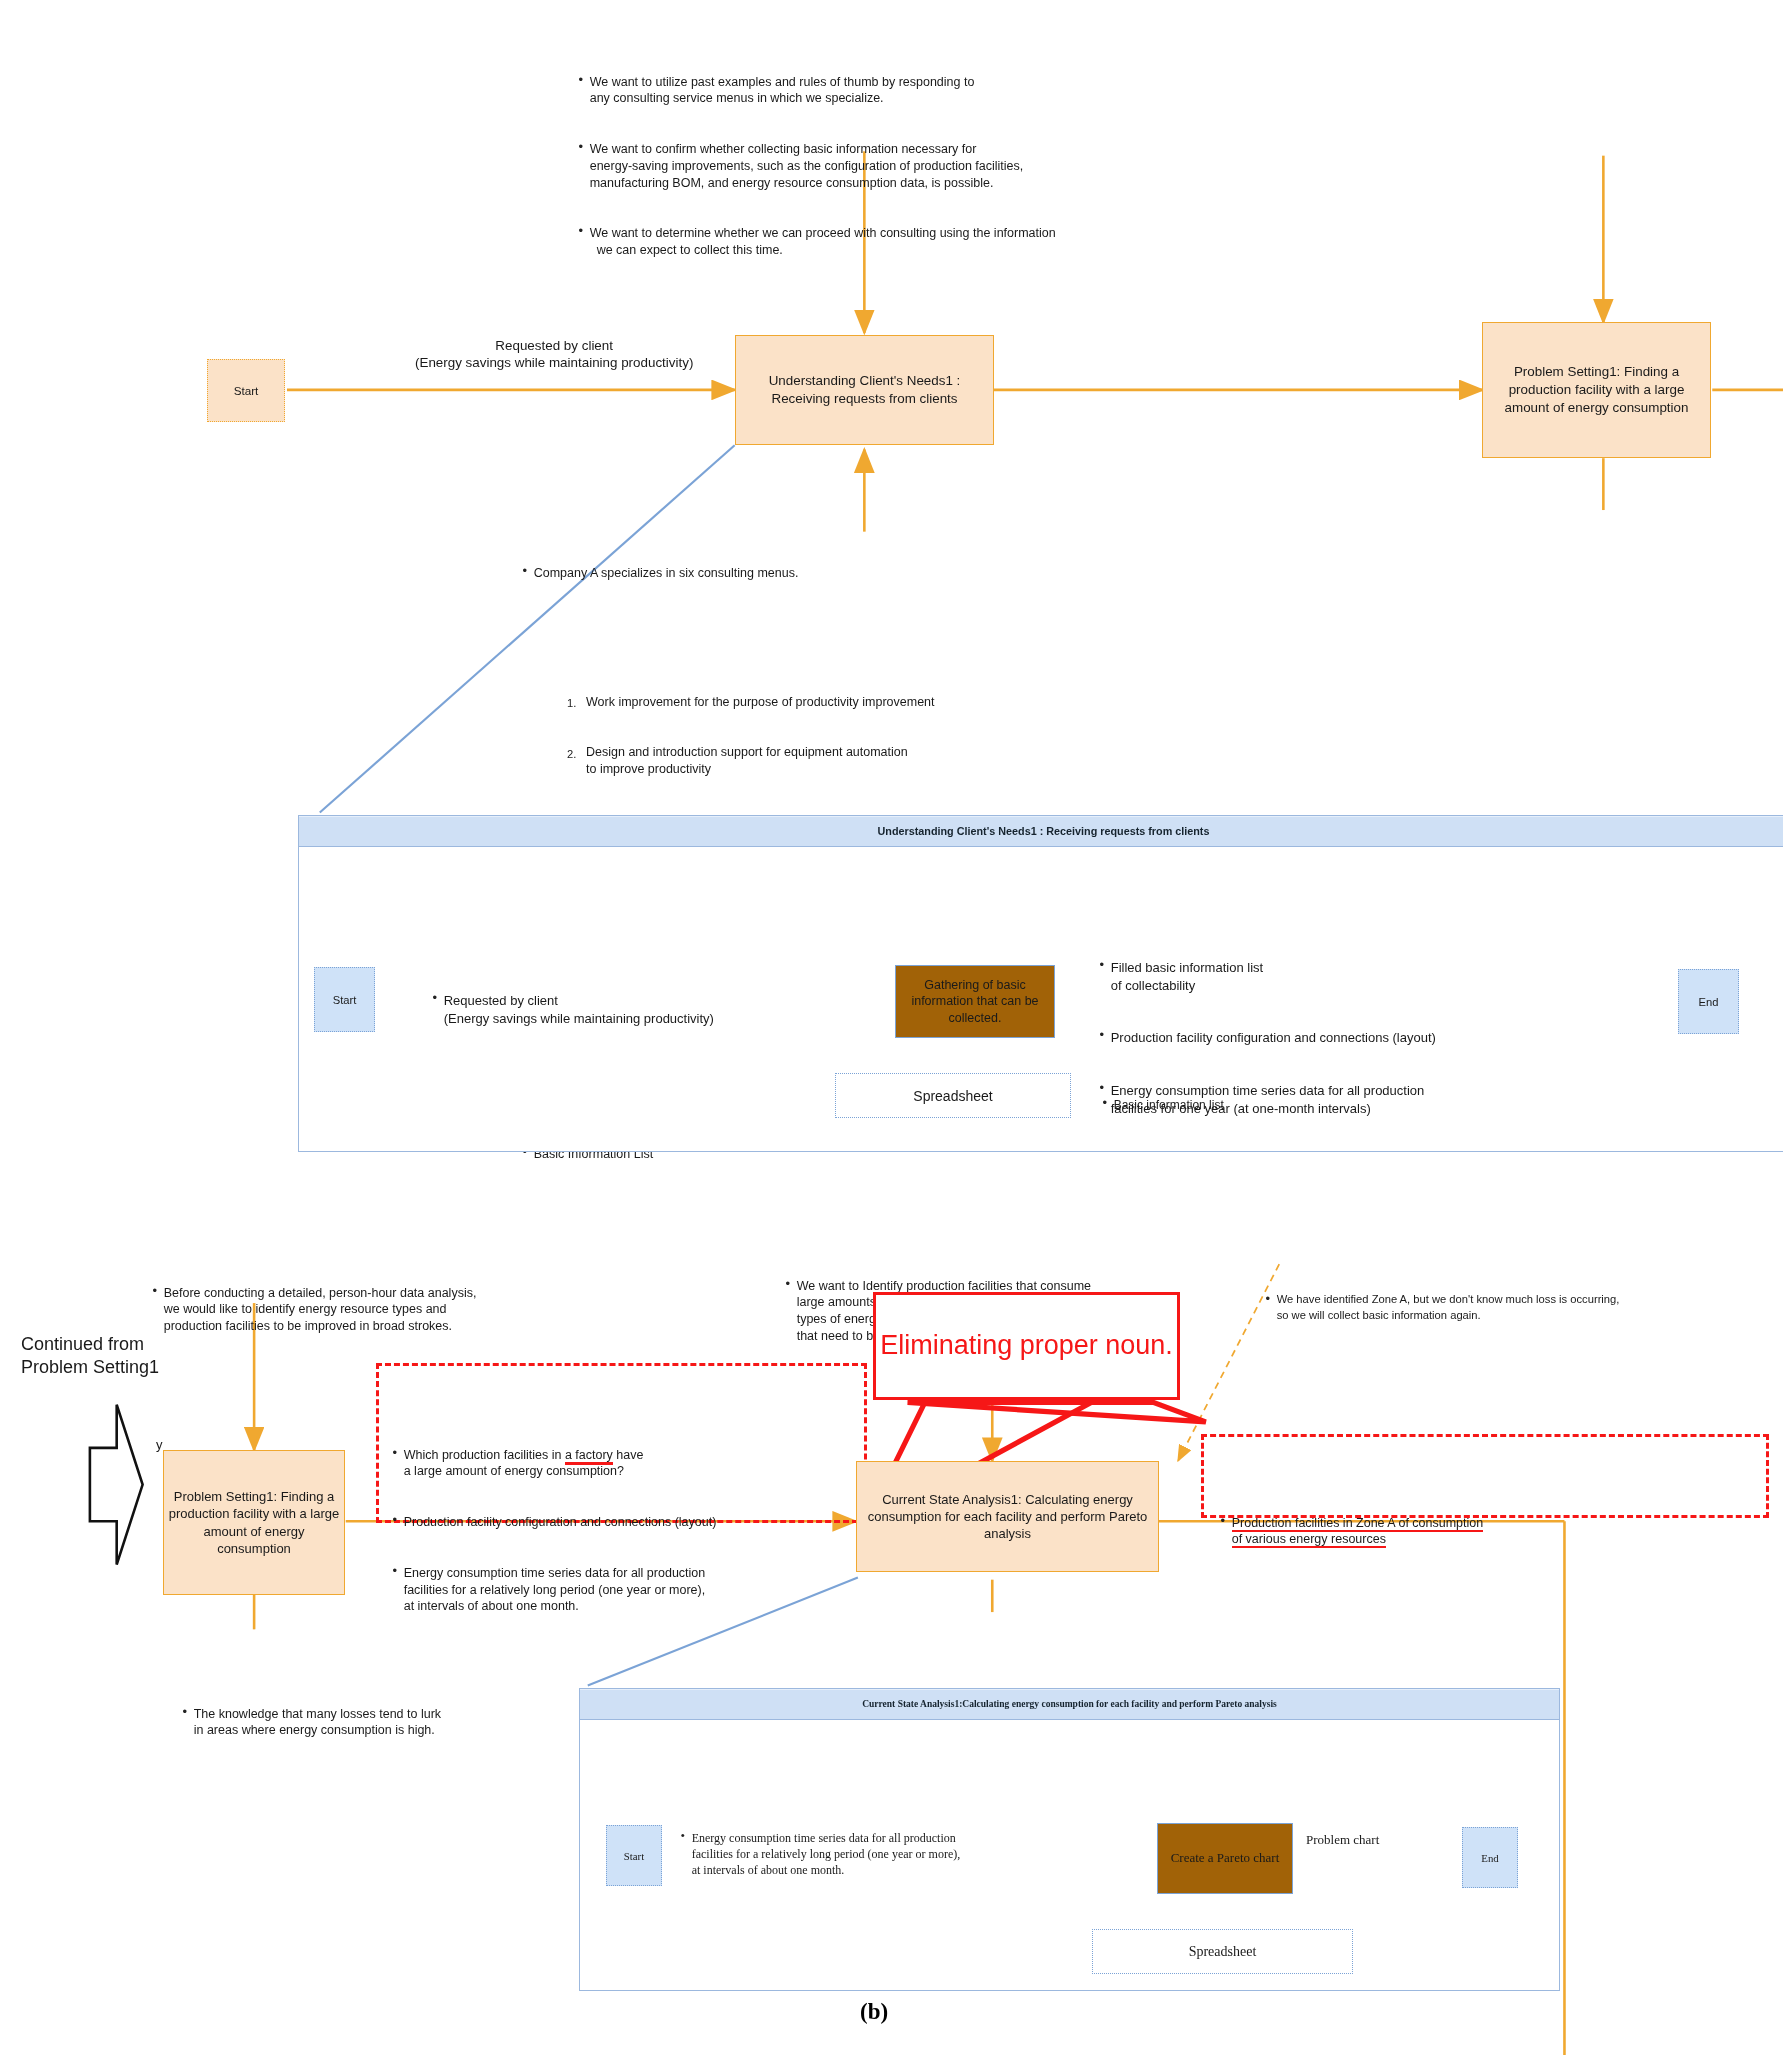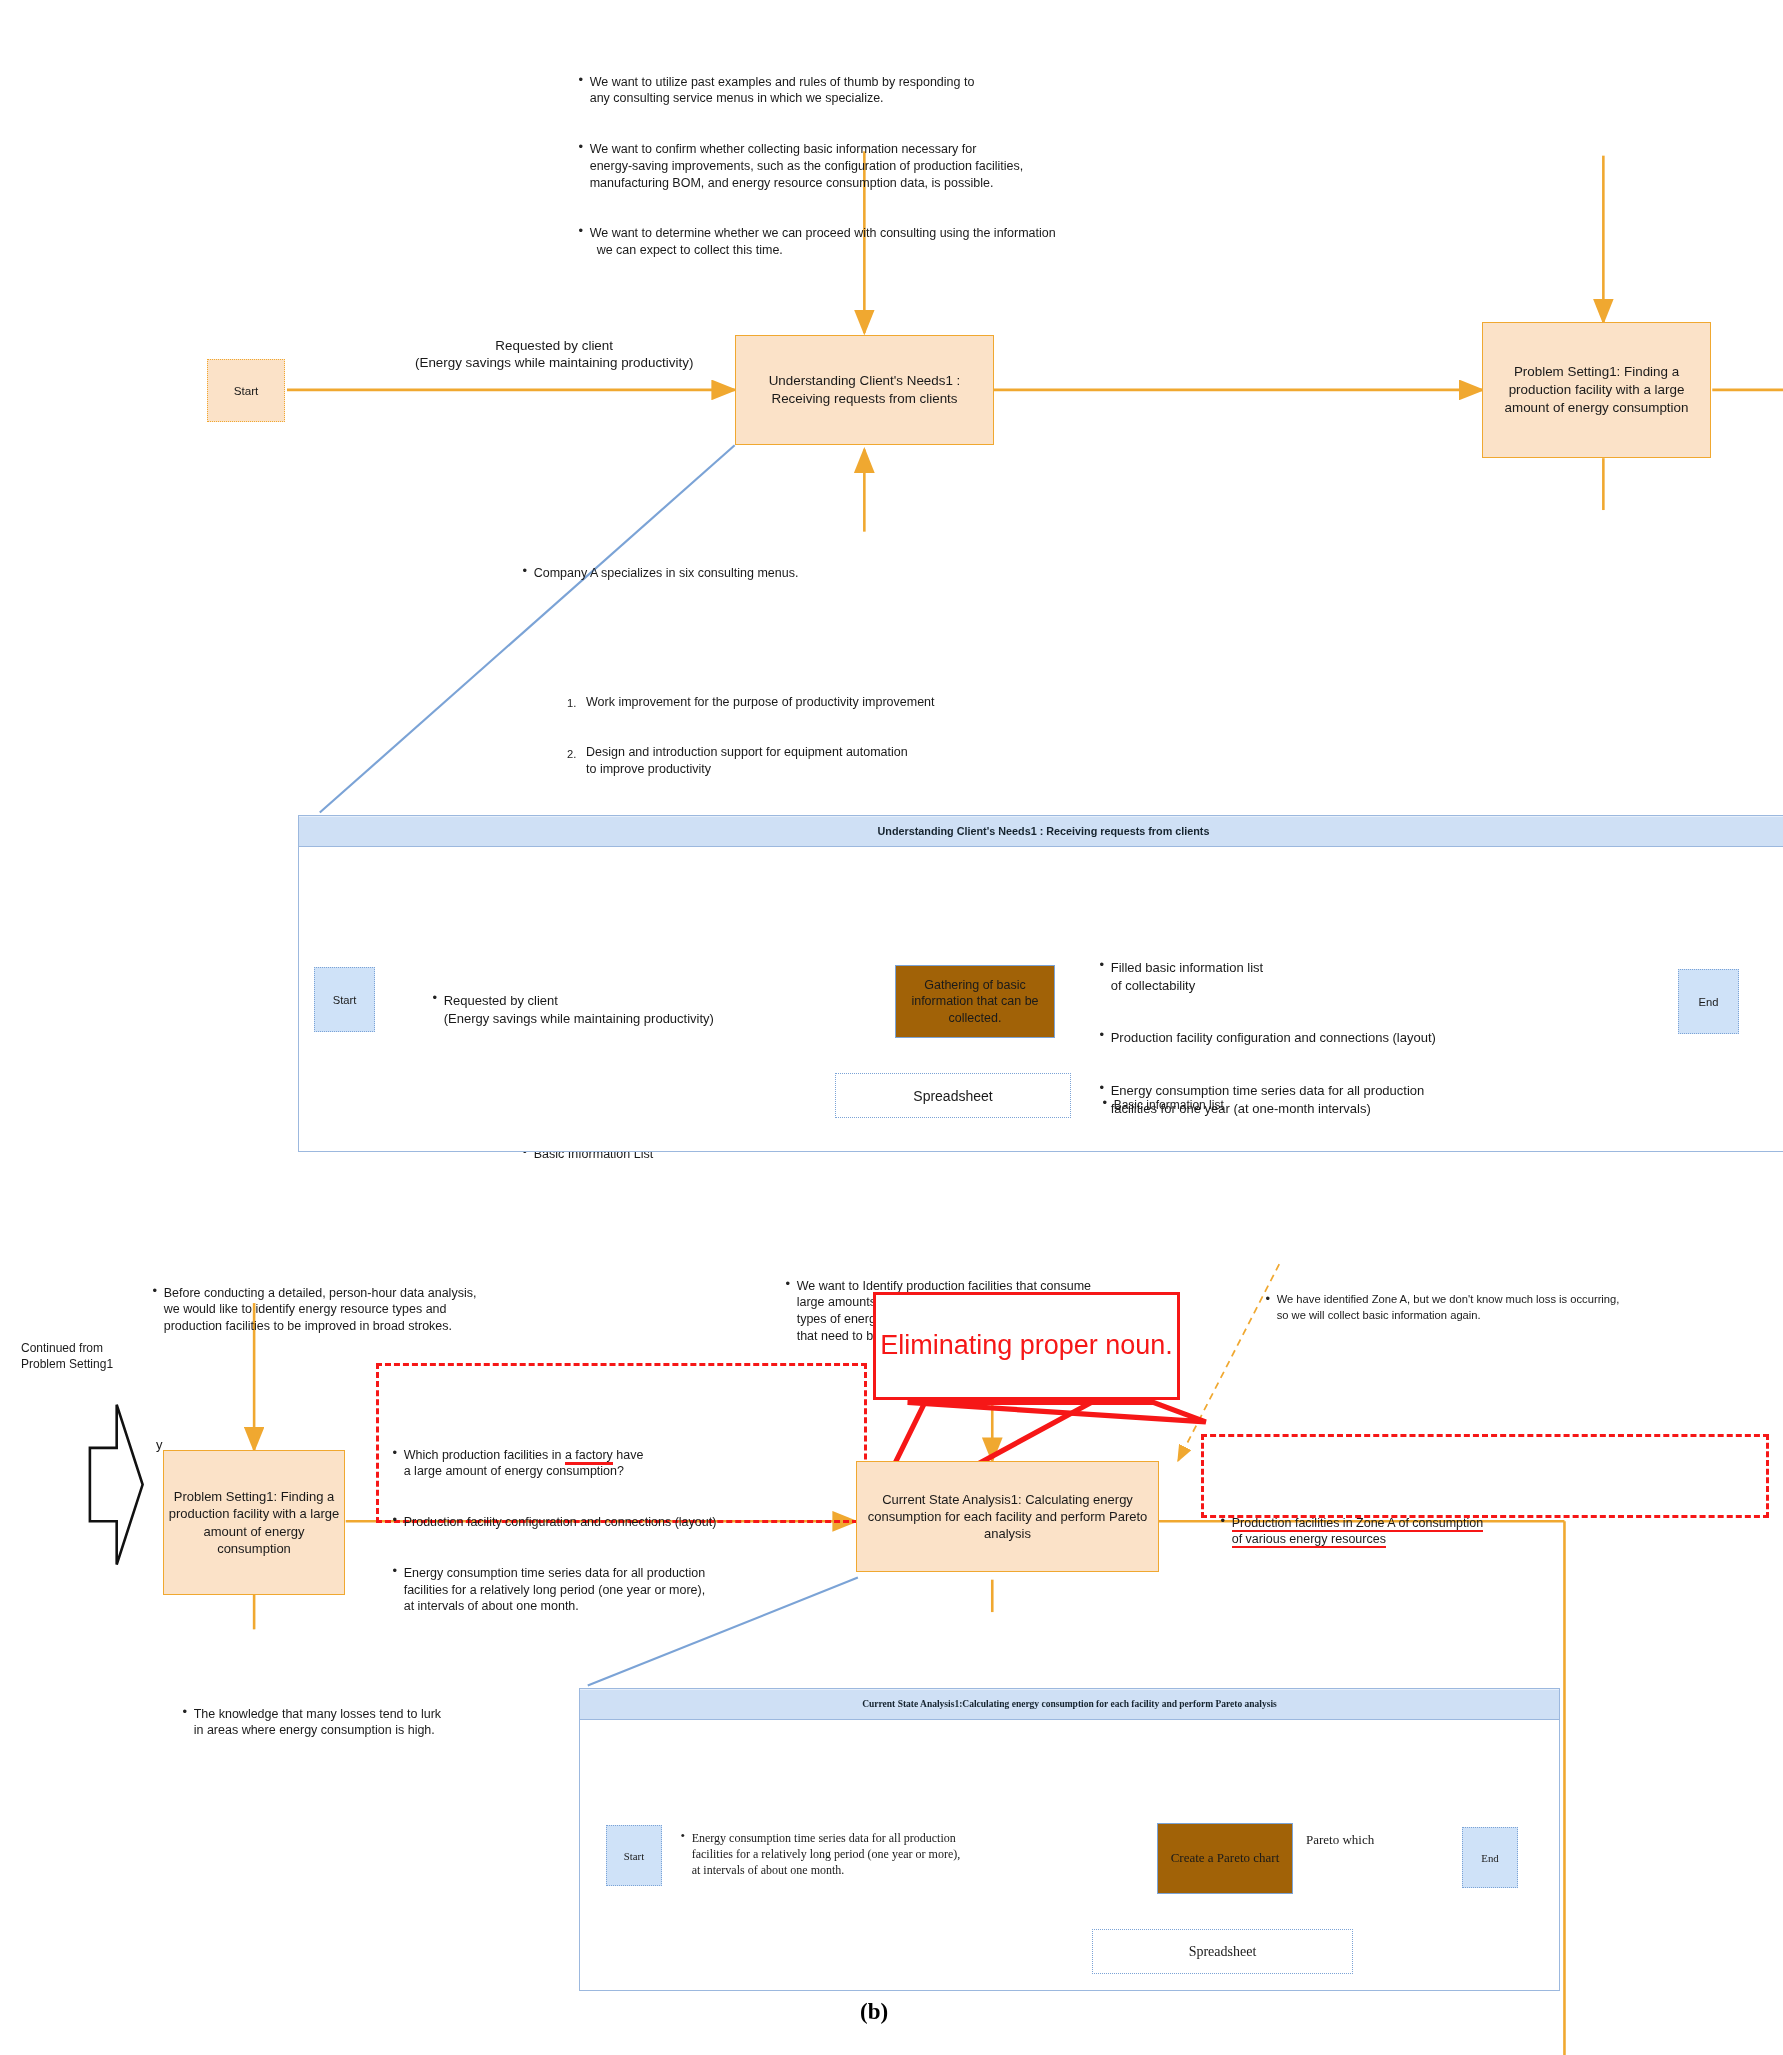--- a/index.html
+++ b/index.html
@@ -234,21 +234,21 @@
     </ul>
   </div>
 
   <div class="abs bul" style="left:1262px;top:1232px;width:519px;font-size:11.2px;">
     <ul class="blist">
       <li>We have identified Zone A, but we don't know much loss is occurring,
 so we will collect basic information again.</li>
     </ul>
   </div>
 
-  <div class="abs txt" style="left:21px;top:1333px;font-size:12px;margin-top:8px;">Continued from
+  <div class="abs txt" style="left:21px;top:1333px;font-size:18px;">Continued from
 Problem Setting1</div>
 
   <div class="abs txt" style="left:156px;top:1437px;font-size:13px;">y</div>
 
   <div class="pbox" style="left:163px;top:1450px;width:182px;height:145px;font-size:13px;">
     <span class="inner">Problem Setting1:
 Finding a production
 facility with a large
 amount of energy
 consumption</span>
@@ -317,21 +317,21 @@
 facilities for a relatively long period (one year or more),
 at intervals of about one month.</li>
       </ul>
     </div>
 
     <div class="bbox" style="left:577px;top:134px;width:136px;height:71px;font-size:13px;">
       <span>Create a
 Pareto chart</span>
     </div>
 
-    <div class="abs txt" style="left:726px;top:143px;font-size:13px;">Pareto which</div>
+    <div class="abs txt" style="left:726px;top:143px;font-size:13px;">Problem chart</div>
 
     <div class="bstart" style="left:882px;top:138px;width:56px;height:61px;font-size:10.8px;">
       <span>End</span>
     </div>
 
     <div class="dbox" style="left:512px;top:240px;width:261px;height:45px;font-size:14px;">
       <span>Spreadsheet</span>
     </div>
   </div>
 

